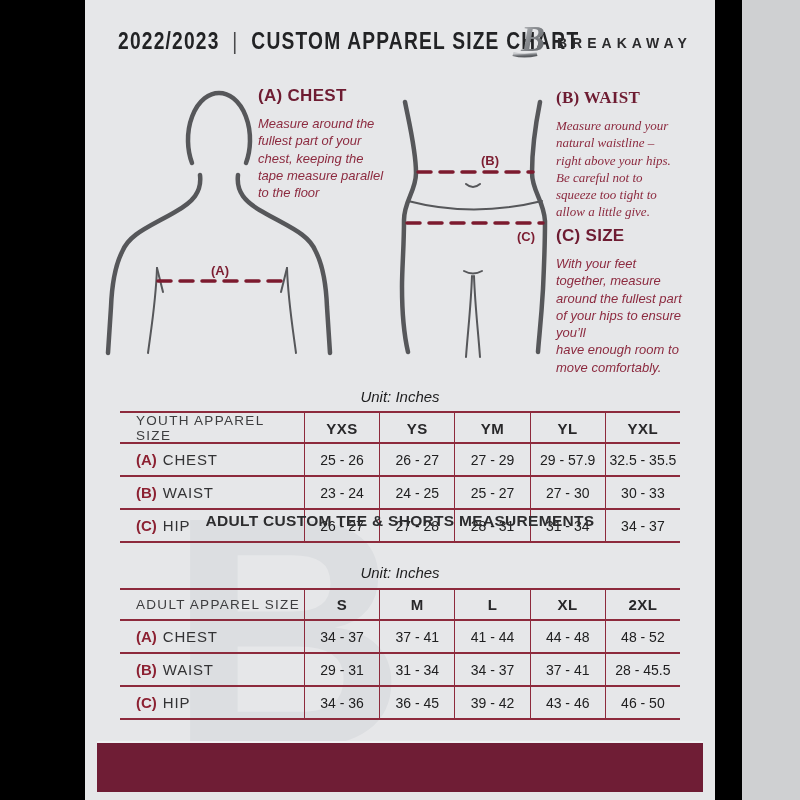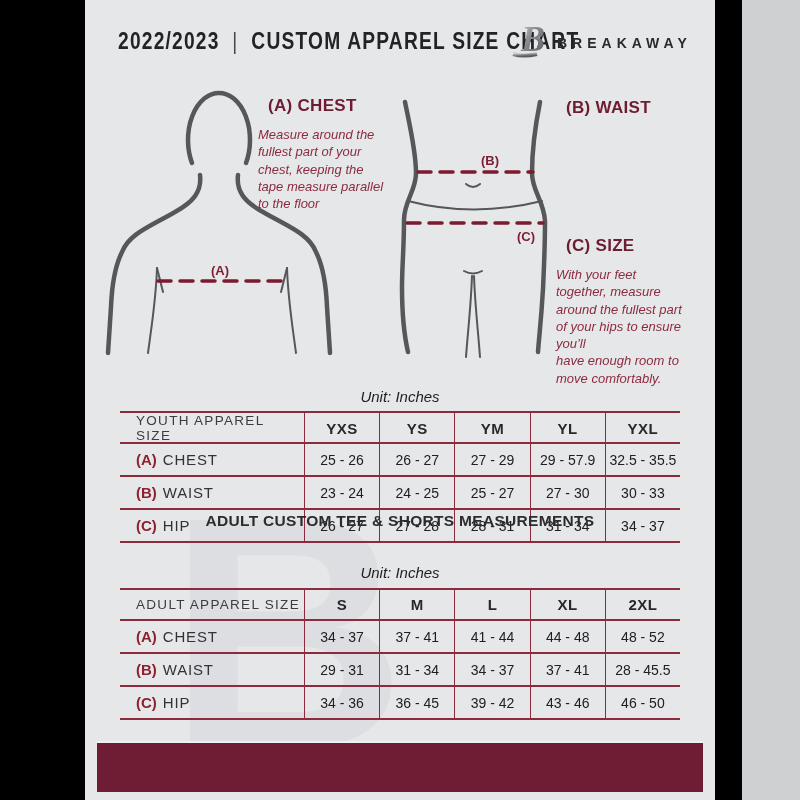--- a/index.html
+++ b/index.html
@@ -33,21 +33,21 @@
   .diagram .thin-line { stroke-width:2px; }
   .diagram .measure-line { stroke:#7c1a2e; stroke-width:3.5px; stroke-dasharray:13 9; }
   .diagram text {
     font-family:"Liberation Sans", sans-serif; font-weight:bold;
     font-size:13px; fill:#7c1d31; text-anchor:middle;
   }
 
   
   .instruction { position:absolute; z-index:2; }
   .instruction h3 {
-    margin:10px; font-size:17px; font-weight:bold; color:#6e1c32; letter-spacing:0.3px;
+    margin:0; font-size:17px; font-weight:bold; color:#6e1c32; letter-spacing:0.3px;
   }
   .instruction p {
     margin:9px 0 0 0; font-size:13px; font-style:italic; color:#8c2a3f;
     line-height:1.33; white-space:pre-line;
   }
 
   
   .tbl-title {
     position:absolute; left:100px; width:600px; text-align:center; z-index:2;
     font-weight:bold; font-size:15.5px; color:#2c2c2e; letter-spacing:0.3px;
@@ -139,22 +139,28 @@
   </svg>
 
   <div class="instruction" style="left:258px; top:86px; width:170px;">
     <h3>(A) CHEST</h3>
     <p>Measure around the
 fullest part of your
 chest, keeping the
 tape measure parallel
 to the floor</p>
   </div>
-  <div class="instruction" style="left:556px; top:88px; width:160px;">
+  <div class="instruction" style="left:556px; top:88px; width:160px;font-family:Liberation Serif, serif;">
     <h3>(B) WAIST</h3>
+    <p>Measure around your
+natural waistline –
+right above your hips.
+Be careful not to
+squeeze too tight to
+allow a little give.</p>
   </div>
   <div class="instruction" style="left:556px; top:226px; width:165px;">
     <h3>(C) SIZE</h3>
     <p>With your feet
 together, measure
 around the fullest part
 of your hips to ensure
 you’ll
 have enough room to
 move comfortably.</p>

